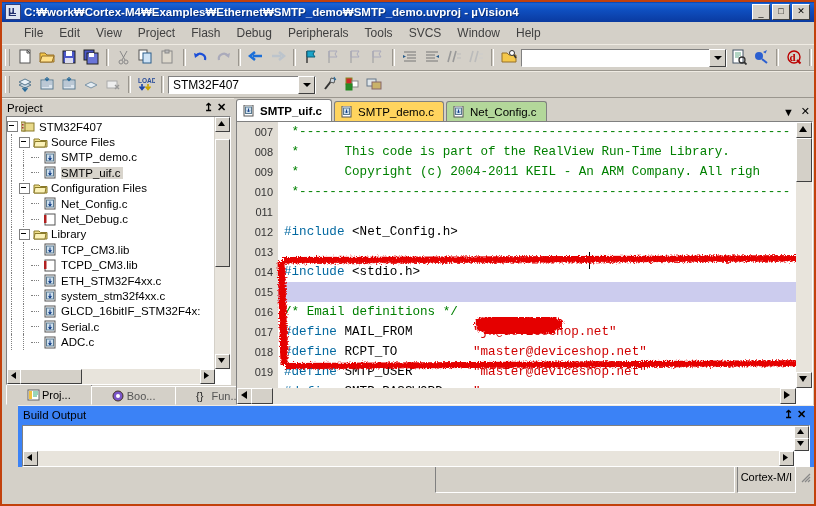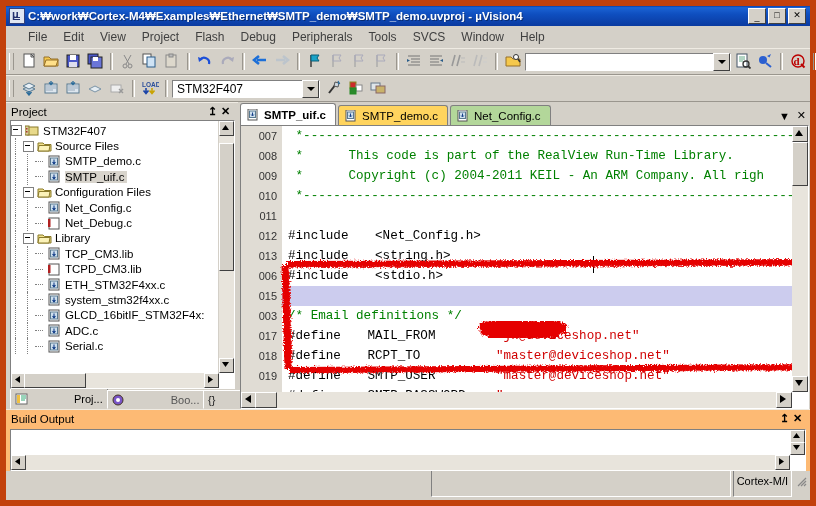--- a/index.html
+++ b/index.html
@@ -4,21 +4,21 @@
 <style>
   html,body{margin:0;padding:0;}
   body{
     width:816px;height:506px;overflow:hidden;
     font-family:"Liberation Sans",sans-serif;
     font-size:11px;
     background:#d4d0c8;
     -webkit-font-smoothing:none;
   }
   .app{position:relative;width:816px;height:506px;box-sizing:border-box;
-       border:6px solid #c2410c;background:#d4d0c8;}
+       border:2px solid #c2410c;background:#d4d0c8;}
 
   
   .titlebar{height:20px;background:linear-gradient(to bottom,#0a3fa8 0%,#1b63d4 8%,#0f4fc0 40%,#0a3aa0 100%);
     display:flex;align-items:center;padding:0 2px;}
   .title-icon{width:14px;height:14px;margin:0 3px 0 1px;background:#dfe6f2;border:1px solid #33407a;
     position:relative;flex:0 0 auto;}
   .title-icon:before{content:"\03BC";position:absolute;left:2px;top:-1px;font-size:11px;color:#22306e;font-weight:bold;}
   .title-icon:after{content:"";position:absolute;left:3px;top:8px;width:7px;height:1px;background:#22306e;
     box-shadow:0 2px 0 #22306e;}
   .title-text{color:#fff;font-weight:bold;font-size:11.5px;letter-spacing:0;white-space:nowrap;
@@ -75,23 +75,23 @@
   .vline:before{content:"";position:absolute;left:4px;top:0;bottom:0;border-left:1px dotted #808080;}
   .ico{width:15px;height:13px;margin-right:3px;flex:0 0 auto;position:relative;}
   .sel{background:#d8d4cc;padding-right:3px;}
   .tree-vsb{position:absolute;right:0;top:0;width:15px;bottom:15px;background:#e8e4dc;
     border-left:1px solid #d4d0c8;}
   .tree-hsb{position:absolute;left:0;right:15px;bottom:0;height:15px;background:#e8e4dc;}
   .sb-btn{background:#d4d0c8;border:1px solid;border-color:#fff #404040 #404040 #fff;
     position:relative;cursor:default;}
   .sb-thumb{background:#d4d0c8;border:1px solid;border-color:#fff #404040 #404040 #fff;position:absolute;}
   .tabstrip{height:19px;display:flex;align-items:flex-end;padding-left:4px;margin-top:1px;}
-  .ptab{height:17px;display:flex;align-items:center;padding:0 4px;font-size:11px;
+  .ptab{height:17px;display:flex;align-items:center;padding:0 20px;font-size:11px;
     background:#d4d0c8;border:1px solid;border-color:#fff #808080 #d4d0c8 #fff;
-    margin-right:-1px;color:#555;cursor:default;white-space:nowrap;gap:44px;}
+    margin-right:-1px;color:#555;cursor:default;white-space:nowrap;}
   .ptab.active{background:#d4d0c8;color:#000;height:19px;border-color:#fff #808080 #d4d0c8 #fff;
     font-weight:normal;}
 
   
   .edit-pane{flex:1 1 auto;display:flex;flex-direction:column;margin-left:2px;}
   .tabrow{height:23px;display:flex;align-items:flex-end;background:#d4d0c8;position:relative;}
   .etab{height:19px;display:flex;align-items:center;padding:0 9px 0 5px;font-size:11.5px;
     border:1px solid #808080;border-bottom:none;border-radius:3px 3px 0 0;margin-right:2px;
     cursor:default;white-space:nowrap;}
   .etab.t-active{background:#fff;font-weight:bold;color:#000;height:21px;}
@@ -102,33 +102,33 @@
   .editor{flex:1 1 auto;border:1px solid;border-color:#808080 #fff #fff #808080;
     background:#fff;position:relative;overflow:hidden;margin-right:1px;}
   .code-area{position:absolute;left:0;top:0;right:16px;bottom:16px;overflow:hidden;background:#fff;}
   .gutter{position:absolute;left:0;top:0;bottom:0;width:41px;background:#e0dcd4;}
   .cl{height:20px;position:relative;white-space:pre;
     font-family:"Liberation Mono","DejaVu Sans Mono",monospace;font-size:12.6px;line-height:20px;}
   .lnum{position:absolute;left:0;width:36px;text-align:right;color:#333;
     font-family:"Liberation Sans",sans-serif;font-size:11px;line-height:20px;}
   .ctext{position:absolute;left:47px;top:0;line-height:20px;}
   .cmt{color:#008000;}
-  .kw{color:#000000;}
+  .kw{color:#0369a1;}
   .str{color:#d00000;}
-  .plain{color:#000;margin-left:19px;}
+  .plain{color:#000;}
   .linesel{position:absolute;left:41px;right:0;height:20px;background:#ccccee;}
   .caret{position:absolute;width:1px;height:17px;background:#000;top:2px;}
   .ed-vsb{position:absolute;right:0;top:0;bottom:16px;width:16px;background:#e8e4dc;}
   .ed-hsb{position:absolute;left:0;right:16px;bottom:0;height:16px;background:#e8e4dc;}
 
   
   .annot{position:absolute;pointer-events:none;}
 
   
-  .build-pane{height:auto;background:#fdba74;}
+  .build-pane{height:auto;background:#3b82f6;margin-left:16px;}
   .build-head{height:17px;display:flex;align-items:center;padding-left:5px;
     border-top:1px solid #efebe3;}
   .build-box{height:40px;margin:2px 4px 0 4px;background:#fff;
     border:1px solid;border-color:#808080 #fff #fff #808080;position:relative;}
   .bo-vsb{position:absolute;right:0;top:0;width:15px;bottom:15px;background:#e8e4dc;}
   .bo-hsb{position:absolute;left:0;right:15px;bottom:0;height:15px;background:#e8e4dc;}
   .statusbar{height:20px;display:flex;align-items:center;justify-content:flex-end;
     padding:0 2px;background:#d4d0c8;}
   .sb-cell{height:32px;border:1px solid;border-color:#808080 #fff #fff #808080;
     background:#d4d0c8;display:flex;align-items:center;padding:0 3px;font-size:11px;
@@ -560,32 +560,32 @@
             </div>
             <div class="trow">
               <div class="vline"></div>
               <div class="vline"></div>
               <div class="dash"></div>
               <span class="ico"><svg width="15" height="13">
                   <rect x="2" y="1" width="10" height="11" fill="#fff" stroke="#555"></rect>
                   <rect x="3.5" y="3" width="7" height="7" fill="#cfe0ee" stroke="#5a7a90"></rect>
                   <path d="M7 4.5 v3.5 M5.5 7 L7 8.8 L8.5 7" stroke="#16408a" stroke-width="1.1" fill="none"></path>
                 </svg></span>
-              <span>ADC.c</span>
+              <span>Serial.c</span>
             </div>
             <div class="trow">
               <div class="vline"></div>
               <div class="vline"></div>
               <div class="dash"></div>
               <span class="ico"><svg width="15" height="13">
                   <rect x="2" y="1" width="10" height="11" fill="#fff" stroke="#555"></rect>
                   <rect x="3.5" y="3" width="7" height="7" fill="#cfe0ee" stroke="#5a7a90"></rect>
                   <path d="M7 4.5 v3.5 M5.5 7 L7 8.8 L8.5 7" stroke="#16408a" stroke-width="1.1" fill="none"></path>
                 </svg></span>
-              <span>Serial.c</span>
+              <span>ADC.c</span>
             </div>
           </div>
         <div class="tree-vsb">
           <div class="sb-btn" style="width:13px;height:13px;margin:0 auto;">
             <svg width="11" height="11" style="position:absolute;left:0;top:0">
                 <path d="M5.5 3 L9 8 L2 8z" fill="#000"></path>
               </svg>
           </div>
           <div class="sb-btn" style="position:absolute;bottom:0;left:0;width:13px;height:13px;">
             <svg width="11" height="11" style="position:absolute;left:0;top:0">
@@ -689,24 +689,24 @@
       <div class="editor">
         <div class="code-area">
           <div class="gutter"></div>
           <div id="codelines" style="position:absolute;left:0;top:0;right:0;">
               <div class="cl"><div class="lnum">007</div><div class="ctext"><span class="cmt"> *-----------------------------------------------------------------</span></div></div>
               <div class="cl"><div class="lnum">008</div><div class="ctext"><span class="cmt"> *      This code is part of the RealView Run-Time Library.</span></div></div>
               <div class="cl"><div class="lnum">009</div><div class="ctext"><span class="cmt"> *      Copyright (c) 2004-2011 KEIL - An ARM Company. All righ</span></div></div>
               <div class="cl"><div class="lnum">010</div><div class="ctext"><span class="cmt"> *-----------------------------------------------------------------</span></div></div>
               <div class="cl"><div class="lnum">011</div><div class="ctext"></div></div>
               <div class="cl"><div class="lnum">012</div><div class="ctext"><span class="kw">#include</span><span class="plain"> &lt;Net_Config.h&gt;</span></div></div>
-              <div class="cl"><div class="lnum">013</div><div class="ctext"><span class="kw">#include</span><span class="plain"> &lt;string.h&gt;</span></div></div>
-              <div class="cl"><div class="lnum">006</div><div class="ctext"><span class="kw">#include</span><span class="plain"> &lt;stdio.h&gt;</span></div></div>
+              <div class="cl"><div class="lnum">013</div></div>
+              <div class="cl"><div class="lnum">014</div><div class="ctext"><span class="kw">#include</span><span class="plain"> &lt;stdio.h&gt;</span></div></div>
               <div class="cl"><div class="linesel"></div><div class="lnum">015</div><div class="ctext"></div></div>
-              <div class="cl"><div class="lnum">003</div><div class="ctext"><span class="cmt">/* Email definitions */</span></div></div>
+              <div class="cl"><div class="lnum">016</div><div class="ctext"><span class="cmt">/* Email definitions */</span></div></div>
               <div class="cl"><div class="lnum">017</div><div class="ctext"><span class="kw">#define</span><span class="plain"> MAIL_FROM        </span><span class="str">"jk@deviceshop.net"</span></div></div>
               <div class="cl"><div class="lnum">018</div><div class="ctext"><span class="kw">#define</span><span class="plain"> RCPT_TO          </span><span class="str">"master@deviceshop.net"</span></div></div>
               <div class="cl"><div class="lnum">019</div><div class="ctext"><span class="kw">#define</span><span class="plain"> SMTP_USER        </span><span class="str">"master@deviceshop.net"</span></div></div>
               <div class="cl"><div class="lnum">020</div><div class="ctext"><span class="kw">#define</span><span class="plain"> SMTP_PASSWORD    </span><span class="str">"</span></div></div>
             </div>
           <div class="caret" style="left:352px;top:130px;"></div>
 
           <svg class="annot" width="560" height="125" style="left:38px;top:128px;">
             <defs>
               <filter id="rough">

